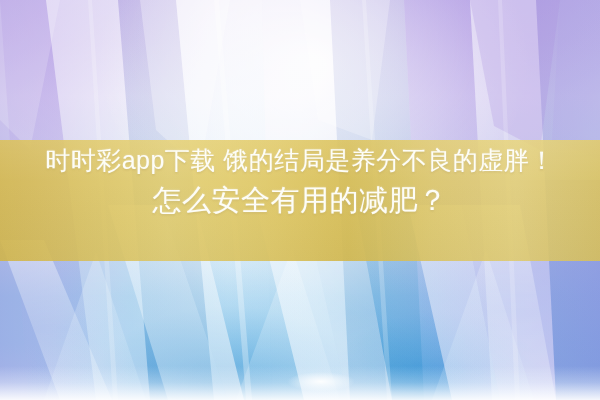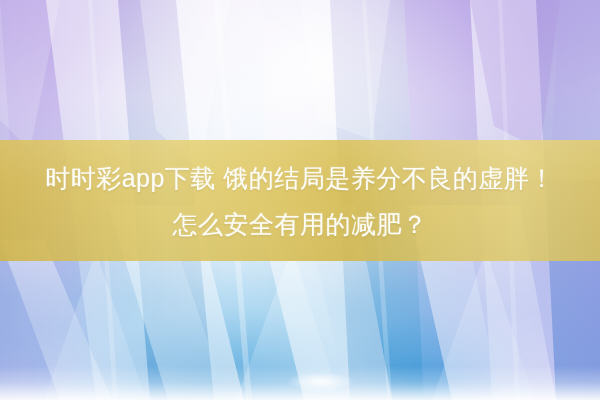--- a/index.html
+++ b/index.html
@@ -154,21 +154,20 @@
       rgba(221,196,92,0.88) 14%,
       rgba(228,205,104,0.86) 28%,
       rgba(223,198,93,0.88) 44%,
       rgba(216,189,80,0.90) 58%,
       rgba(224,201,100,0.87) 72%,
       rgba(230,209,112,0.85) 86%,
       rgba(222,198,94,0.88) 100%);
     display: flex;
     flex-direction: column;
     align-items: center;
-    justify-content: center;
     box-sizing: border-box;
     padding: 0 14px;
   }
   .title-band-shade {
     position: absolute;
     inset: 0;
     background: linear-gradient(to bottom,
       rgba(255,250,225,0.10) 0%,
       rgba(0,0,0,0.00) 35%,
       rgba(120,95,20,0.06) 100%);
@@ -182,22 +181,21 @@
     font-size: 25px;
     line-height: 40px;
     letter-spacing: 0.5px;
     white-space: nowrap;
     text-shadow:
       0 0 2px rgba(255,255,255,0.55),
       0 1px 2px rgba(150,120,30,0.35);
     font-weight: 400;
   }
   .title-line.l2 {
-    font-size: 25px;
-    margin-top: 6px;
+    font-size: 29px;
   }
 </style>
 </head>
 <body>
 
 <div class="banner">
 
   <div class="bg-base"></div>
   <div class="bg-htint"></div>
   <div class="bg-bloom"></div>

